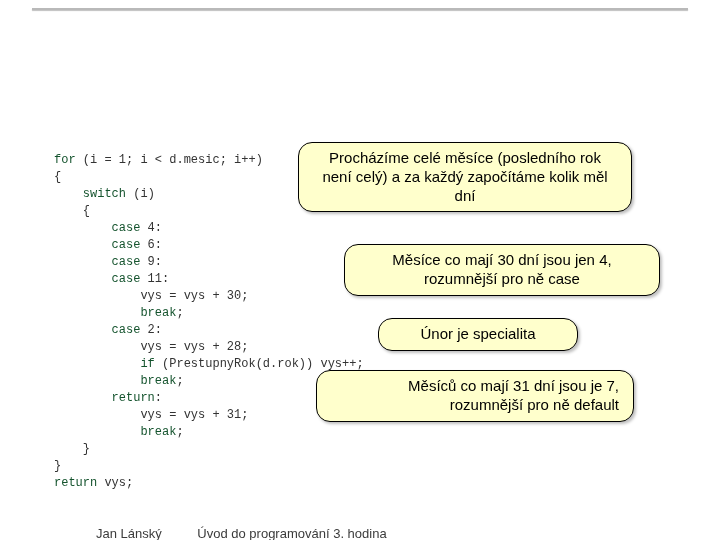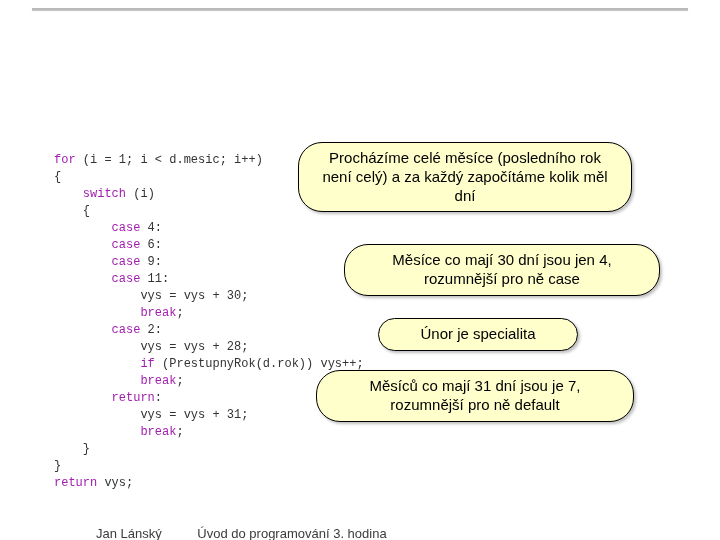--- a/index.html
+++ b/index.html
@@ -35,37 +35,37 @@
   .code {
     position: absolute;
     top: 144px;
     left: 54px;
     font-family: "Courier New", monospace;
     font-size: 12px;
     line-height: 17px;
     color: #333;
     white-space: pre;
   }
-  .kw { color: #a21caf; }
+  .kw { color: #14532d; }
   .callout {
     position: absolute;
     background: #ffffcc;
     border: 1.5px solid #000;
-    border-radius: 24px;
+    border-radius: 14px;
     padding: 6px 14px;
     font-family: Arial, sans-serif;
     font-size: 15px;
     text-align: center;
     line-height: 1.25;
     box-shadow: 2px 2px 3px rgba(0,0,0,0.25);
   }
   .c1 { top: 134px; left: 298px; width: 304px; }
   .c2 { top: 236px; left: 316px; width: 286px; margin-left: 28px; }
   .c3 { top: 310px; left: 378px; width: 170px; }
-  .c4 { top: 362px; left: 316px; width: 288px; }
+  .c4 { top: 362px; left: 316px; width: 288px; text-align: right; }
   .footer {
     position: absolute;
     bottom: 22px;
     left: 0;
     width: 720px;
     font-family: Arial, sans-serif;
     font-size: 13px;
     color: #3b3b3b;
   }
   .f-left  { position: absolute; left: 96px; }

